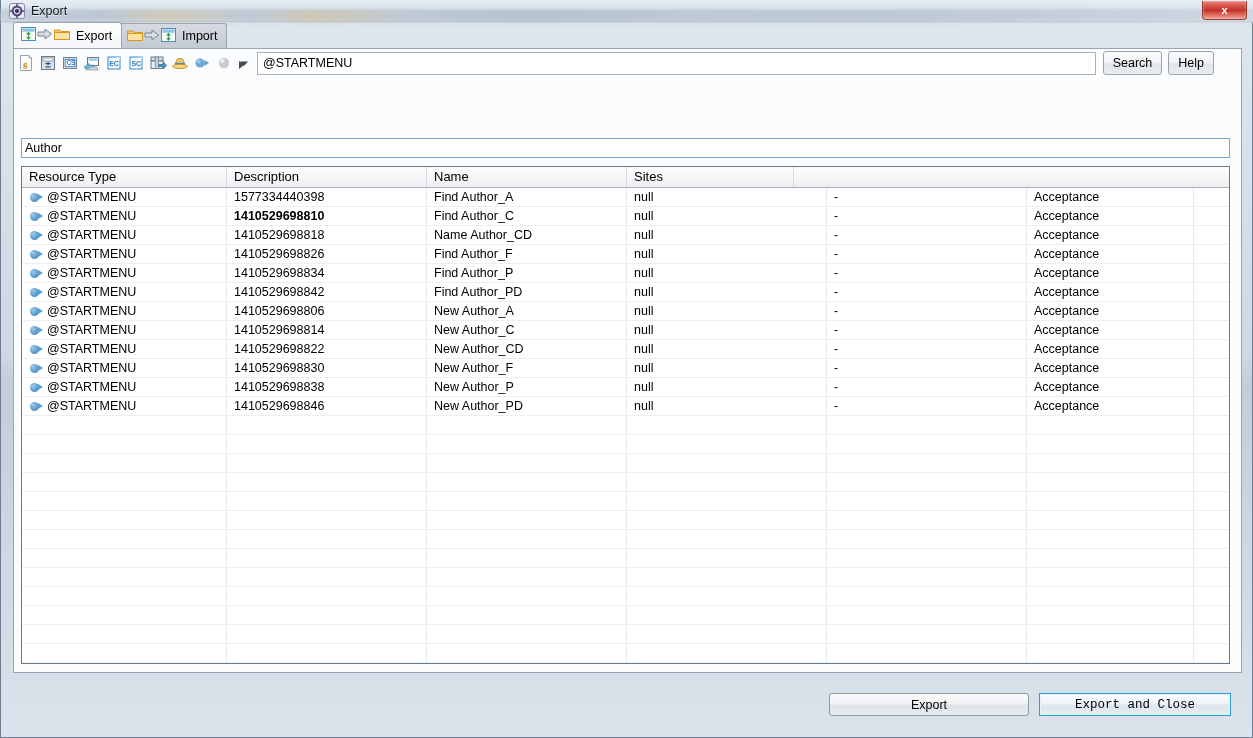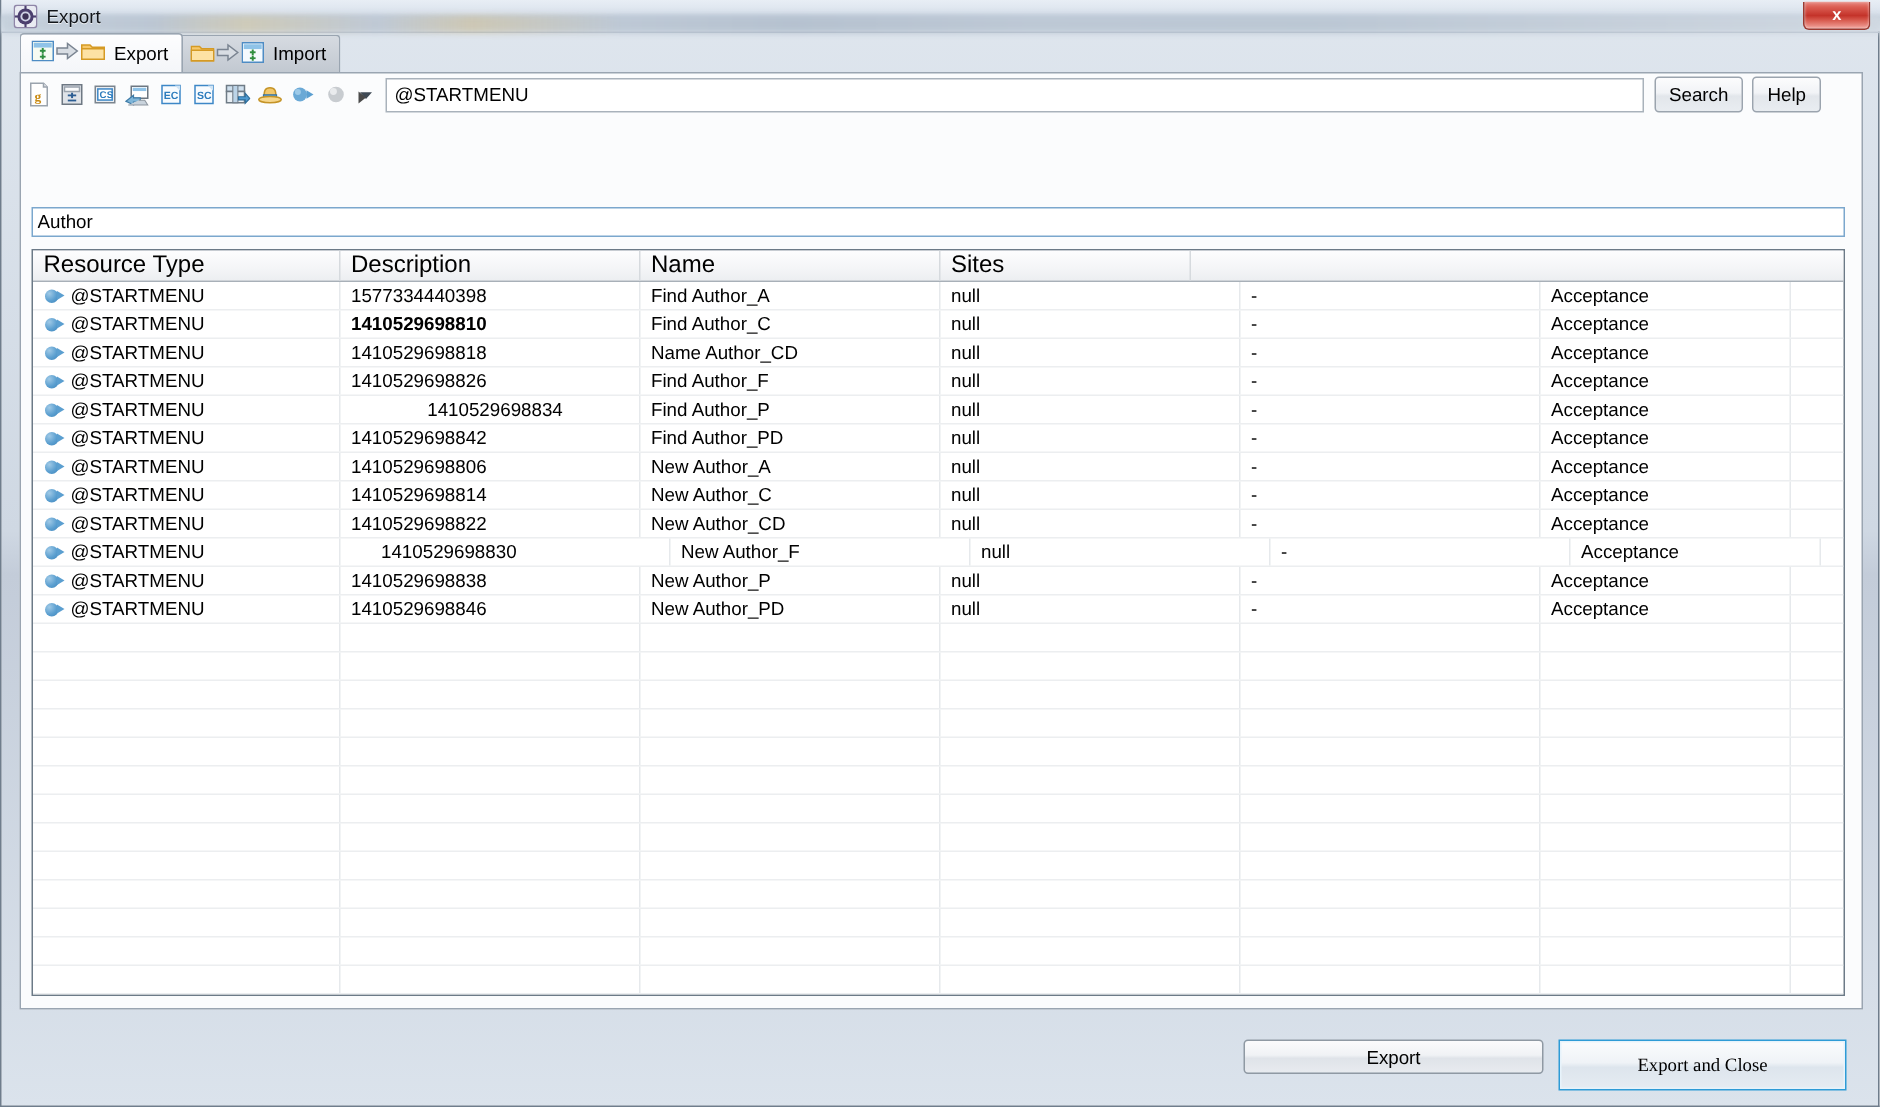--- a/index.html
+++ b/index.html
@@ -219,21 +219,21 @@
   #thead {
     display: flex;
     height: 21px;
     background: linear-gradient(180deg,#fdfdfe 0%, #f4f5f7 60%, #eceef1 100%);
     border-bottom: 1px solid #a8b0b8;
     box-sizing: border-box;
   }
   #thead .th {
     box-sizing: border-box;
     border-right: 1px solid #d6dade;
-    font-size: 16px;
+    font-size: 13px;
     color: #000;
     line-height: 20px;
     padding-left: 7px;
     overflow: hidden;
     white-space: nowrap;
     position: relative;
     flex: none;
   }
   #thead .th:last-child { border-right: none; }
 
@@ -289,27 +289,27 @@
     border-radius: 3px;
     background: linear-gradient(180deg,#fbfbfc 0%, #f0f2f5 45%, #dfe3e9 55%, #e8ebef 100%);
     font-family: "Liberation Sans", sans-serif;
     font-size: 12.5px;
     color: #000;
     cursor: default;
   }
   #btn-export-close {
     position: absolute;
     left: 1038px; top: 693px;
-    width: 192px; height: 34px;
+    width: 192px; height: 23px;
     box-sizing: border-box;
     border: 1px solid #2e9bd6;
     border-radius: 0;
     background: linear-gradient(180deg,#fbfcfd 0%, #eff3f7 45%, #dde5ed 55%, #e6ecf2 100%);
     box-shadow: inset 0 0 0 1px #e7f3fb;
-    font-family: Liberation Serif, serif;
+    font-family: Liberation Mono, monospace;
     font-size: 12.5px;
     color: #000;
     cursor: default;
   }
 </style>
 </head>
 <body>
 
 <div id="window">
 
@@ -577,21 +577,21 @@
           <div class="td c6" style="width: 35px;"></div>
         </div>
         <div class="trow">
           <div class="td c0" style="width: 205px;">
             <span class="row-icon">
               <span class="ball"></span>
               <span class="tri"></span>
             </span>
             <span>@STARTMENU</span>
           </div>
-          <div class="td c1" style="width: 200px; text-align: center;">1410529698834</div>
+          <div class="td c1" style="width: 200px;">1410529698834</div>
           <div class="td c2" style="width: 200px;">Find Author_P</div>
           <div class="td c3" style="width: 200px;">null</div>
           <div class="td c4" style="width: 200px;">-</div>
           <div class="td c5" style="width: 167px;">Acceptance</div>
           <div class="td c6" style="width: 35px;"></div>
         </div>
         <div class="trow">
           <div class="td c0" style="width: 205px;">
             <span class="row-icon">
               <span class="ball"></span>
@@ -652,21 +652,21 @@
           <div class="td c6" style="width: 35px;"></div>
         </div>
         <div class="trow">
           <div class="td c0" style="width: 205px;">
             <span class="row-icon">
               <span class="ball"></span>
               <span class="tri"></span>
             </span>
             <span>@STARTMENU</span>
           </div>
-          <div class="td c1" style="width: 200px; margin-left: 20px;">1410529698830</div>
+          <div class="td c1" style="width: 200px;">1410529698830</div>
           <div class="td c2" style="width: 200px;">New Author_F</div>
           <div class="td c3" style="width: 200px;">null</div>
           <div class="td c4" style="width: 200px;">-</div>
           <div class="td c5" style="width: 167px;">Acceptance</div>
           <div class="td c6" style="width: 35px;"></div>
         </div>
         <div class="trow">
           <div class="td c0" style="width: 205px;">
             <span class="row-icon">
               <span class="ball"></span>

